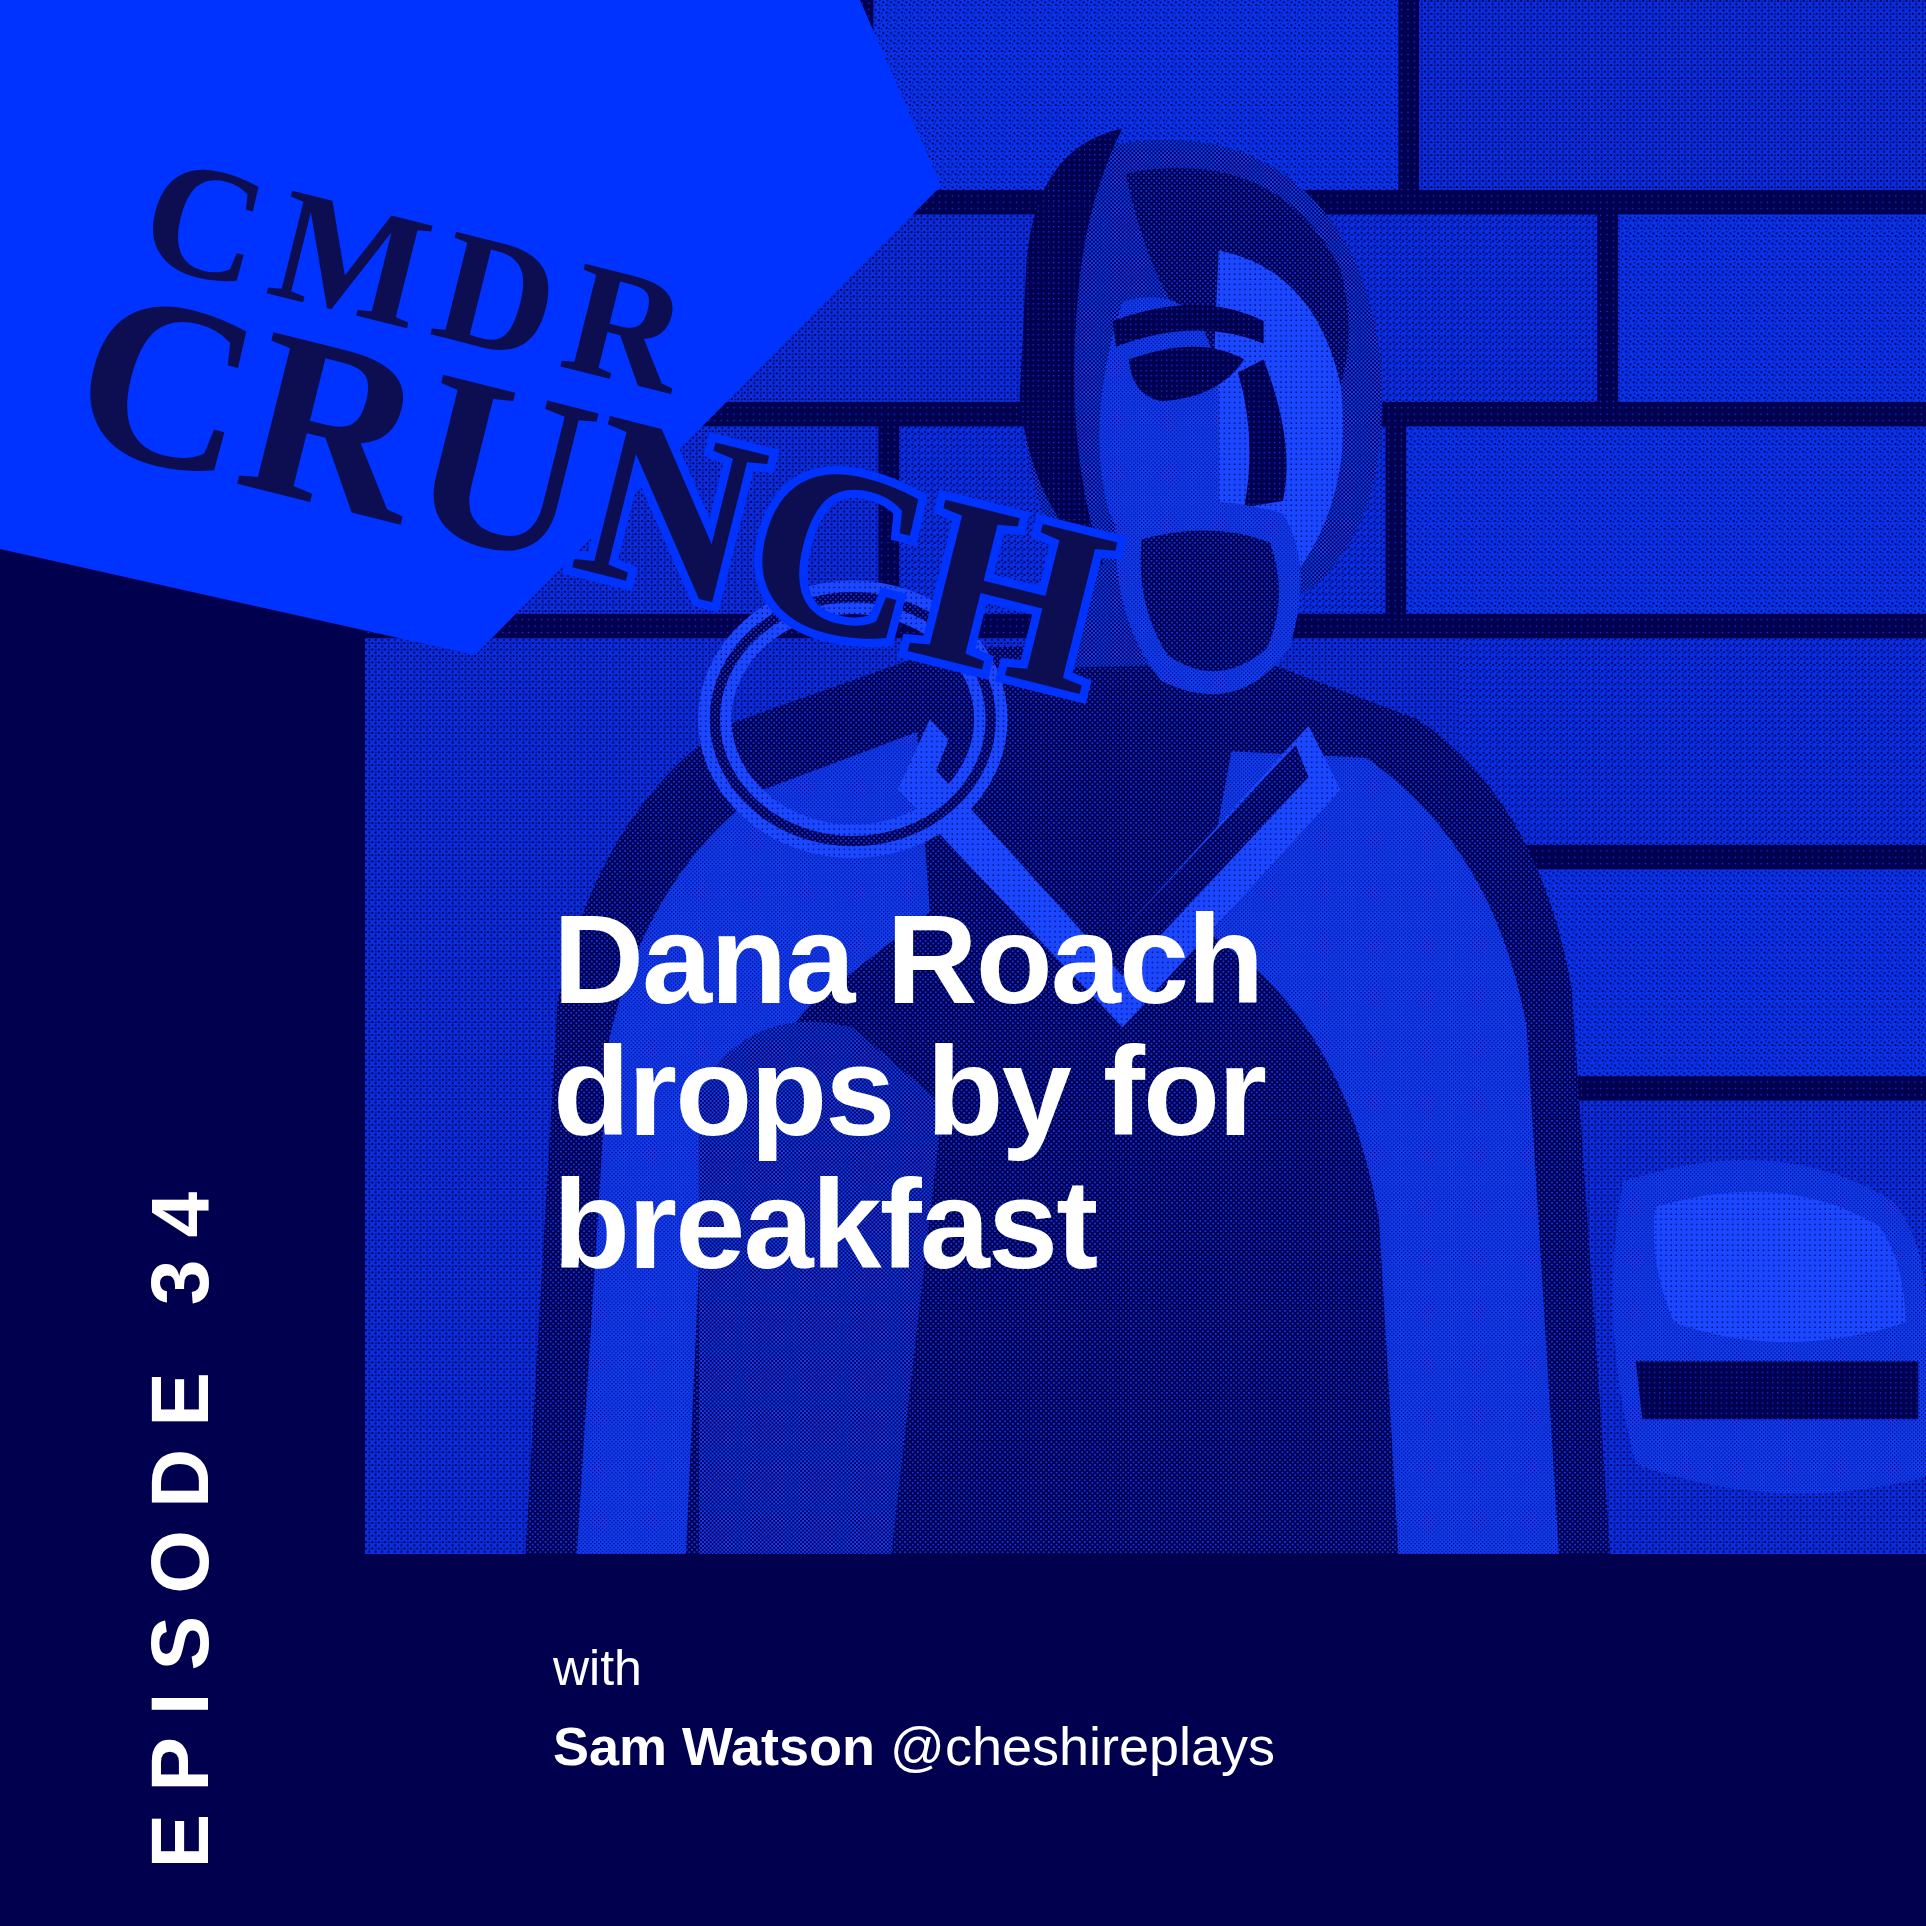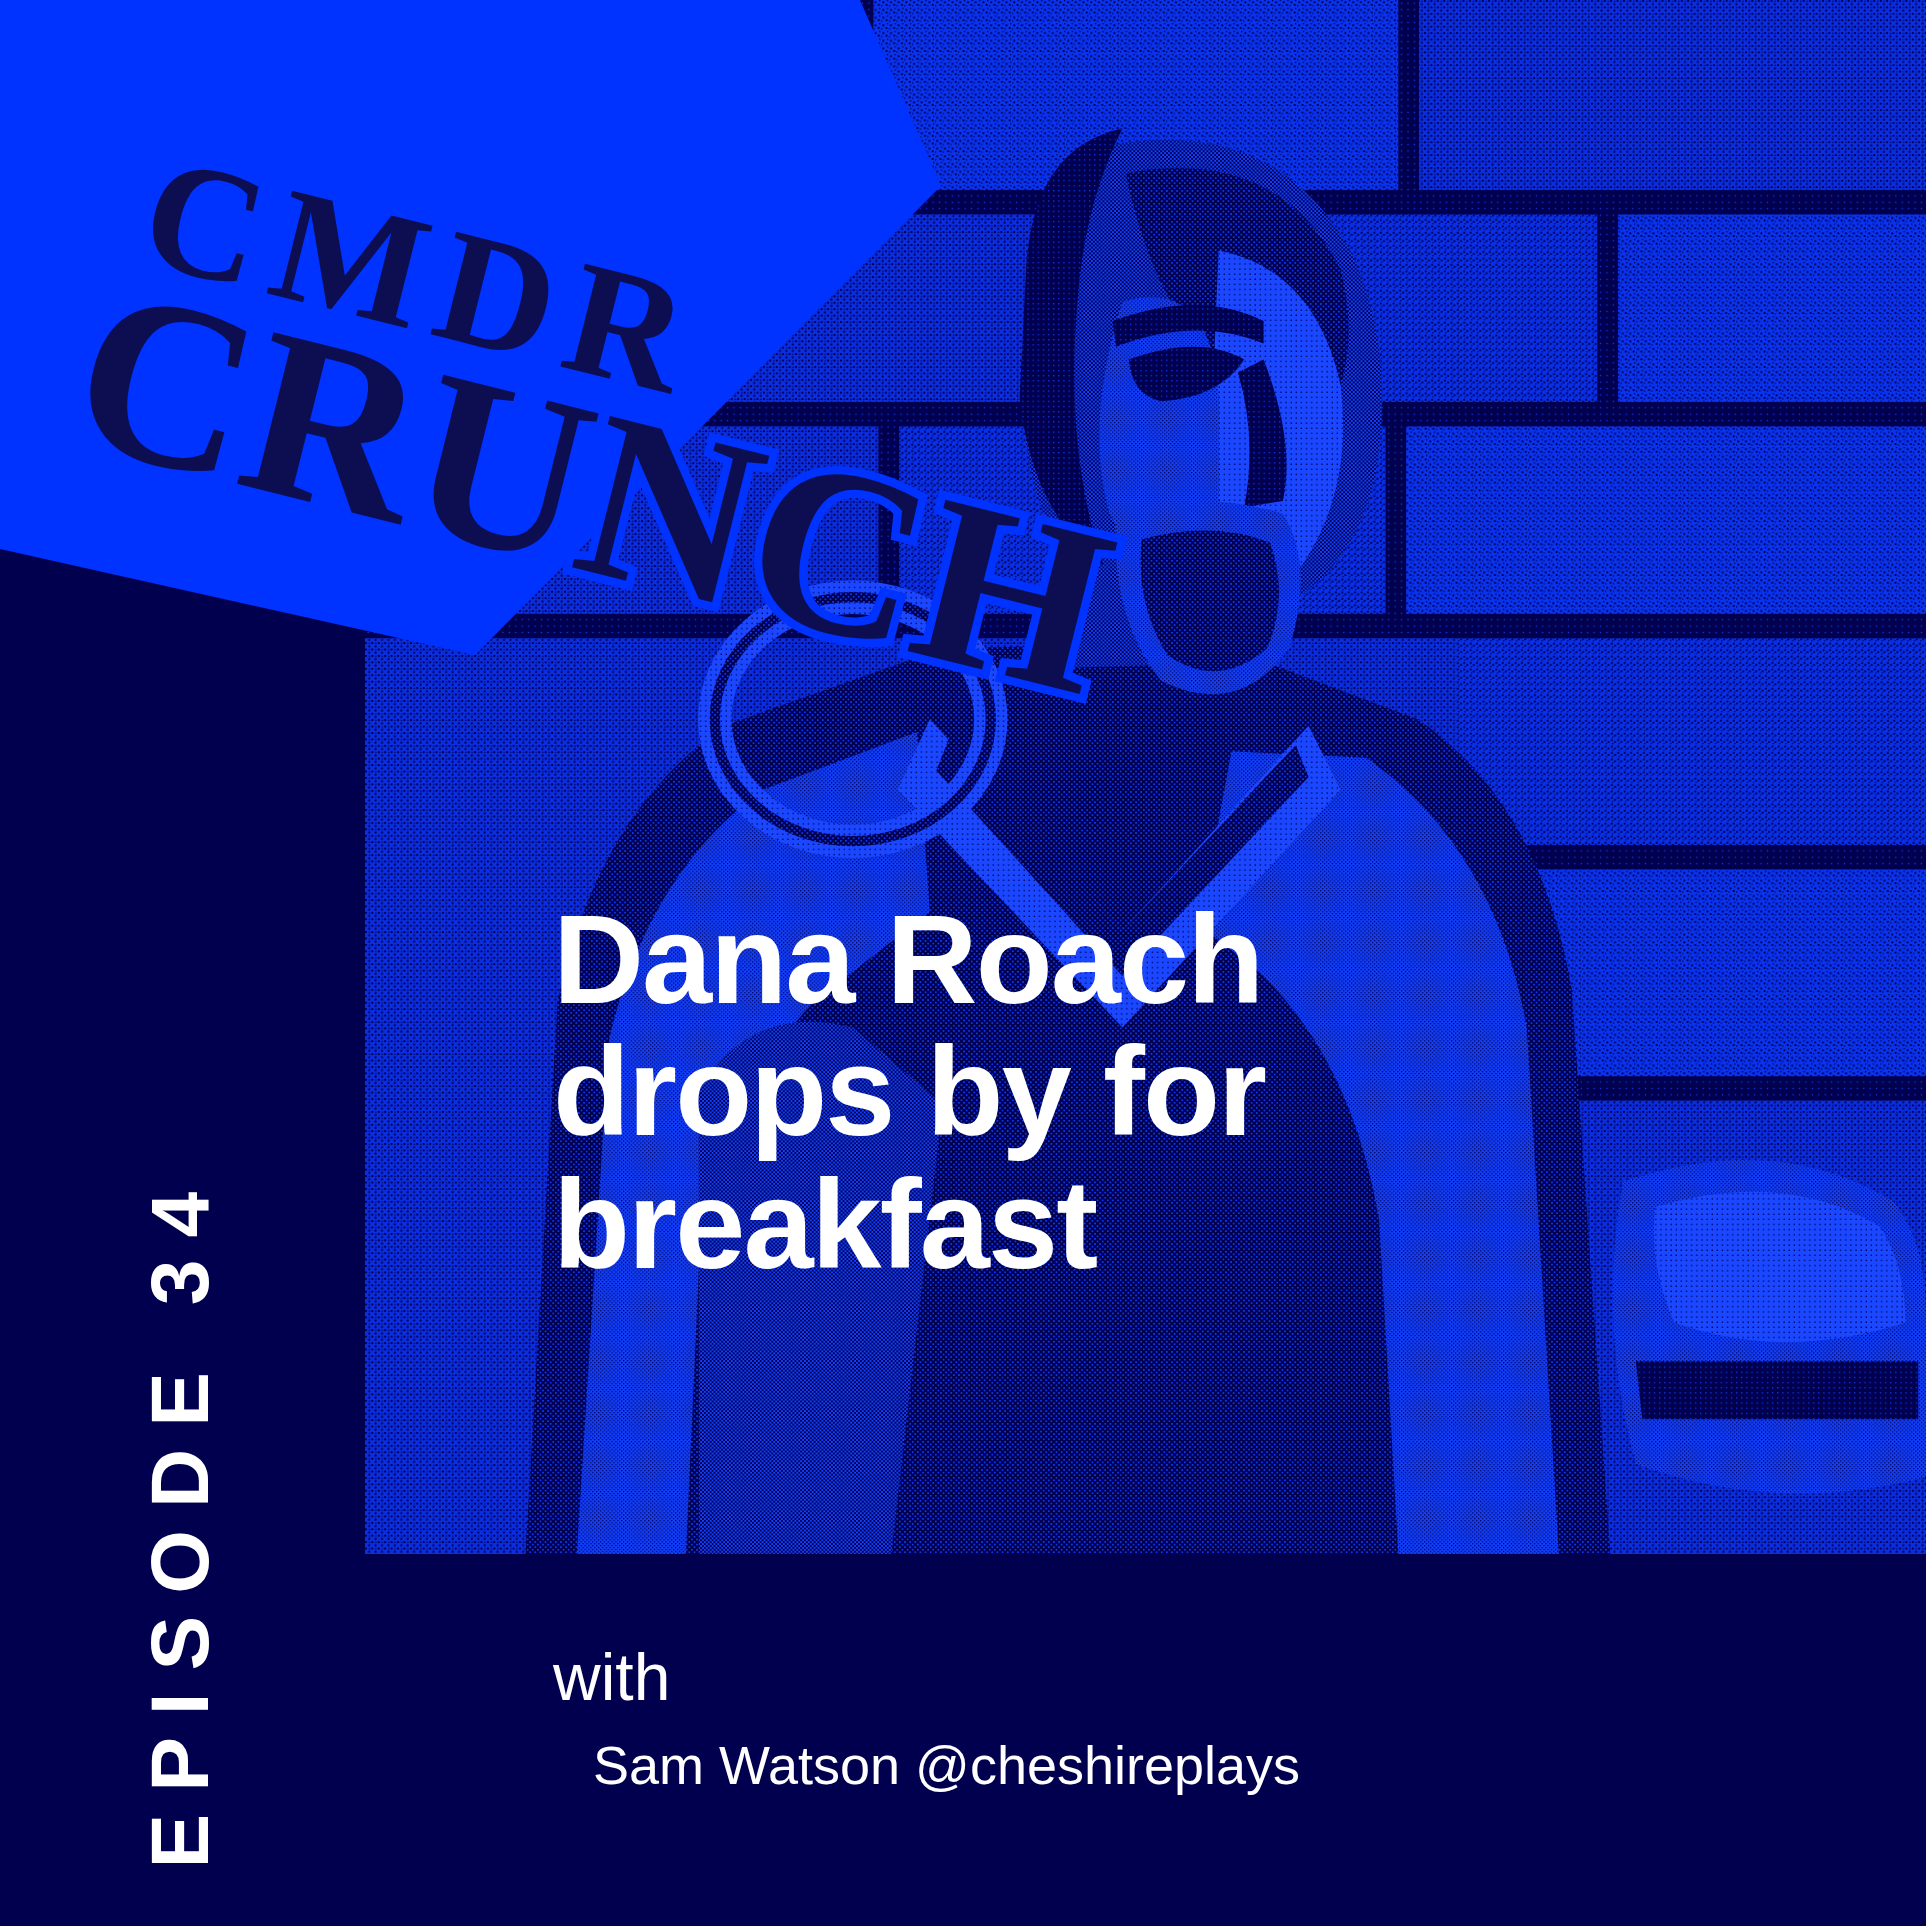--- a/index.html
+++ b/index.html
@@ -118,32 +118,32 @@
   
   .credits {
     position: absolute;
     left: 553px;
     top: 1638px;
     width: 1220px;
     color: #ffffff;
     font-family: "Liberation Sans", sans-serif;
   }
   .credits .with {
-    font-size: 66px;
+    font-size: 50px;
     font-weight: 400;
     line-height: 1.2;
     margin-bottom: 13px;
   }
   .credits .host-line {
     font-size: 54px;
     font-weight: 400;
     line-height: 1.32;
     white-space: nowrap;
   }
-  .credits .host-name { font-weight: 400; margin-left: 40px; }
+  .credits .host-name { font-weight: 700; }
   .credits .host-handle { font-weight: 400; }
 </style>
 </head>
 <body>
 
 <div id="cover">
 
   <div class="photo-panel">
     <svg viewBox="0 0 2432 2420" preserveAspectRatio="none" xmlns="http://www.w3.org/2000/svg">
       <defs>

